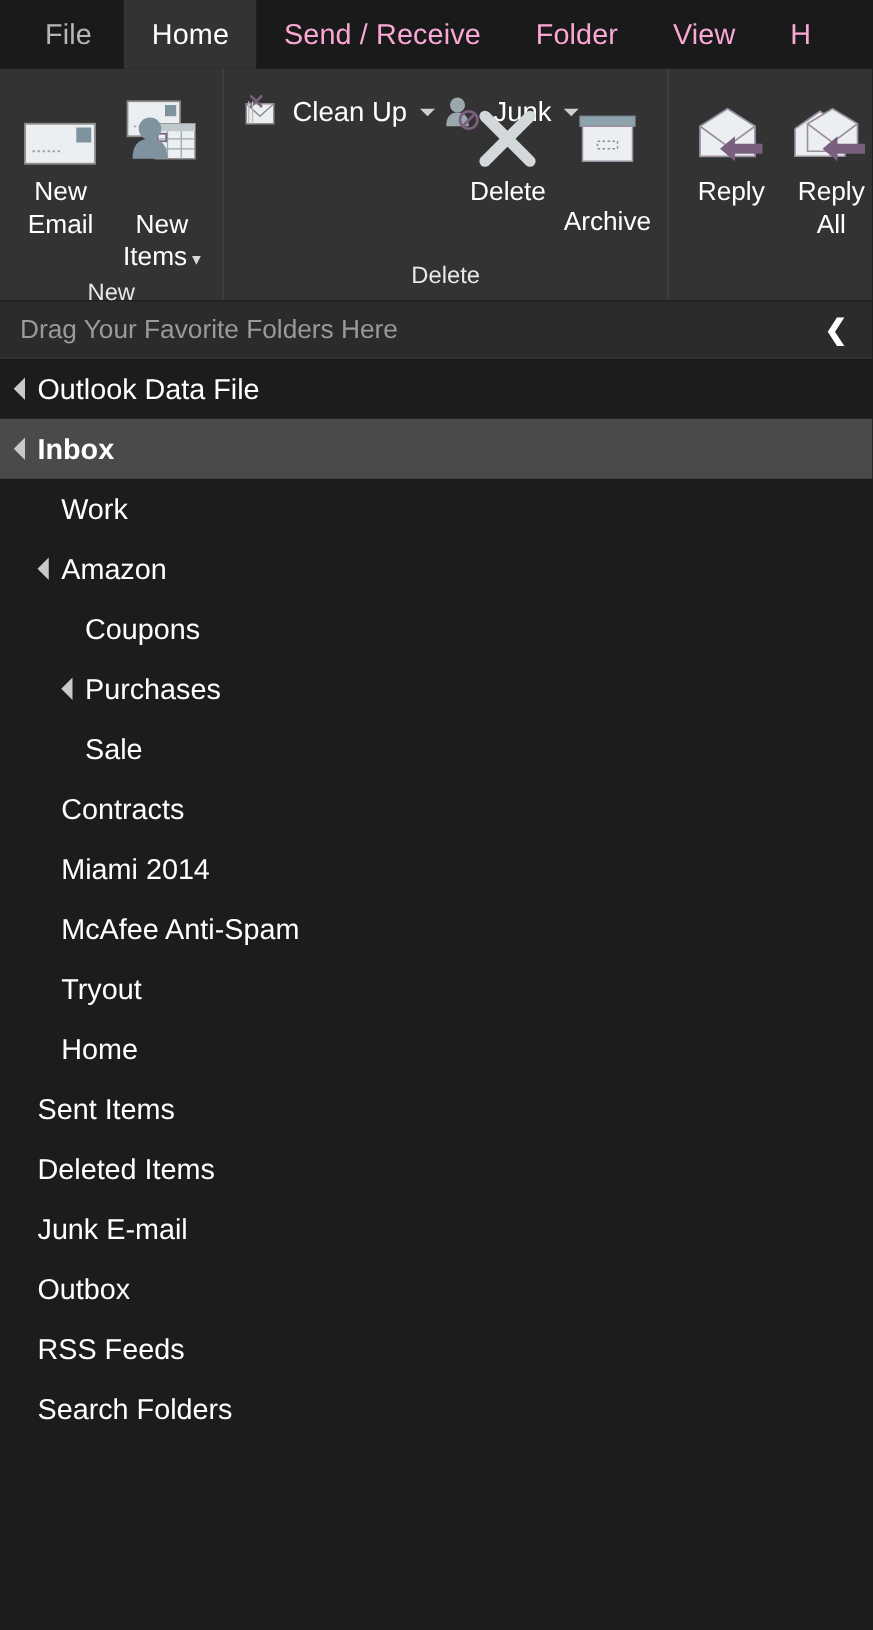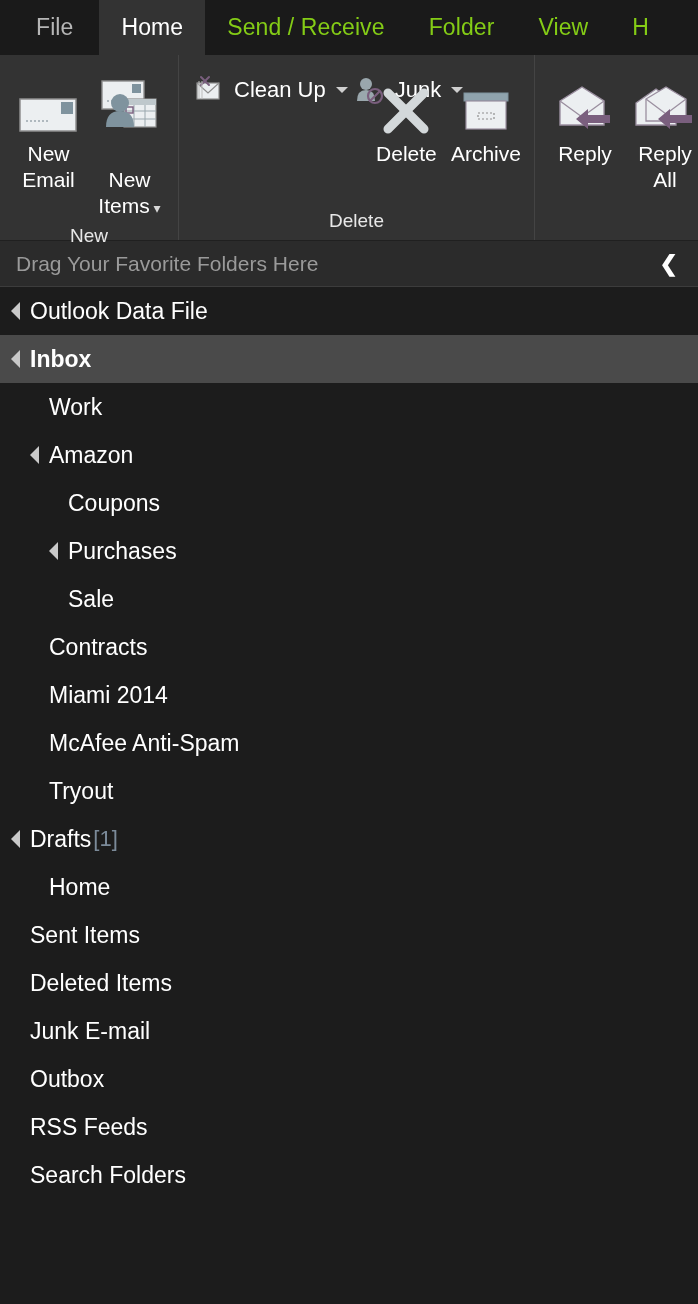--- a/index.html
+++ b/index.html
@@ -17,21 +17,21 @@
     height: 55px;
     background: #1a1a1a;
     display: flex;
     align-items: stretch;
     padding-left: 10px;
   }
   .tab {
     display: flex; align-items: center; justify-content: center;
     padding: 0 22px;
     font-size: 23px;
-    color: #84cc16;
+    color: #f9a8d4;
     letter-spacing: .1px;
     white-space: nowrap;
     cursor: default;
   }
   .tab.file { color: #b6b6b6; padding: 0 26px; }
   .tab.active { background: #333333; color: #ffffff; }
 
   
   .ribbon {
     position: relative;
@@ -247,21 +247,21 @@
             <svg width="60" height="52" viewBox="0 0 60 52">
               <g stroke="#d3d8da" stroke-width="9" stroke-linecap="round">
                 <line x1="12" y1="8" x2="48" y2="44"></line>
                 <line x1="48" y1="8" x2="12" y2="44"></line>
               </g>
             </svg>
           </div>
           <div class="lbl">Delete</div>
         </div>
 
-        <div class="bigbtn" style="width:86px;">
+        <div class="bigbtn" style="width:86px;gap:24px;">
           <div class="ico">
             <svg width="60" height="52" viewBox="0 0 60 52">
               <rect x="8" y="8" width="44" height="8" fill="#8fa3ad" stroke="#7f939e" stroke-width="1"></rect>
               <rect x="10" y="16" width="40" height="28" fill="#eceff1" stroke="#9b8fa0" stroke-width="1.2"></rect>
               <rect x="22" y="28" width="16" height="6" fill="none" stroke="#8e8e8e" stroke-width="1.2" stroke-dasharray="2,2"></rect>
             </svg>
           </div>
           <div class="lbl">Archive</div>
         </div>
 
@@ -339,25 +339,20 @@
       <div class="row">
         <span class="name" style="margin-left: 49px;">Miami 2014</span>
       </div>
       <div class="row">
         <span class="name" style="margin-left: 49px;">McAfee Anti-Spam</span>
       </div>
       <div class="row">
         <span class="name" style="margin-left: 49px;">Tryout</span>
       </div>
       <div class="row">
-        <span class="tri" style="left: 11px;"></span>
-        <span class="name" style="margin-left: 30px;">Drafts</span>
-        <span class="count">[1]</span>
-      </div>
-      <div class="row">
         <span class="name" style="margin-left: 49px;">Home</span>
       </div>
       <div class="row">
         <span class="name" style="margin-left: 30px;">Sent Items</span>
       </div>
       <div class="row">
         <span class="name" style="margin-left: 30px;">Deleted Items</span>
       </div>
       <div class="row">
         <span class="name" style="margin-left: 30px;">Junk E-mail</span>

